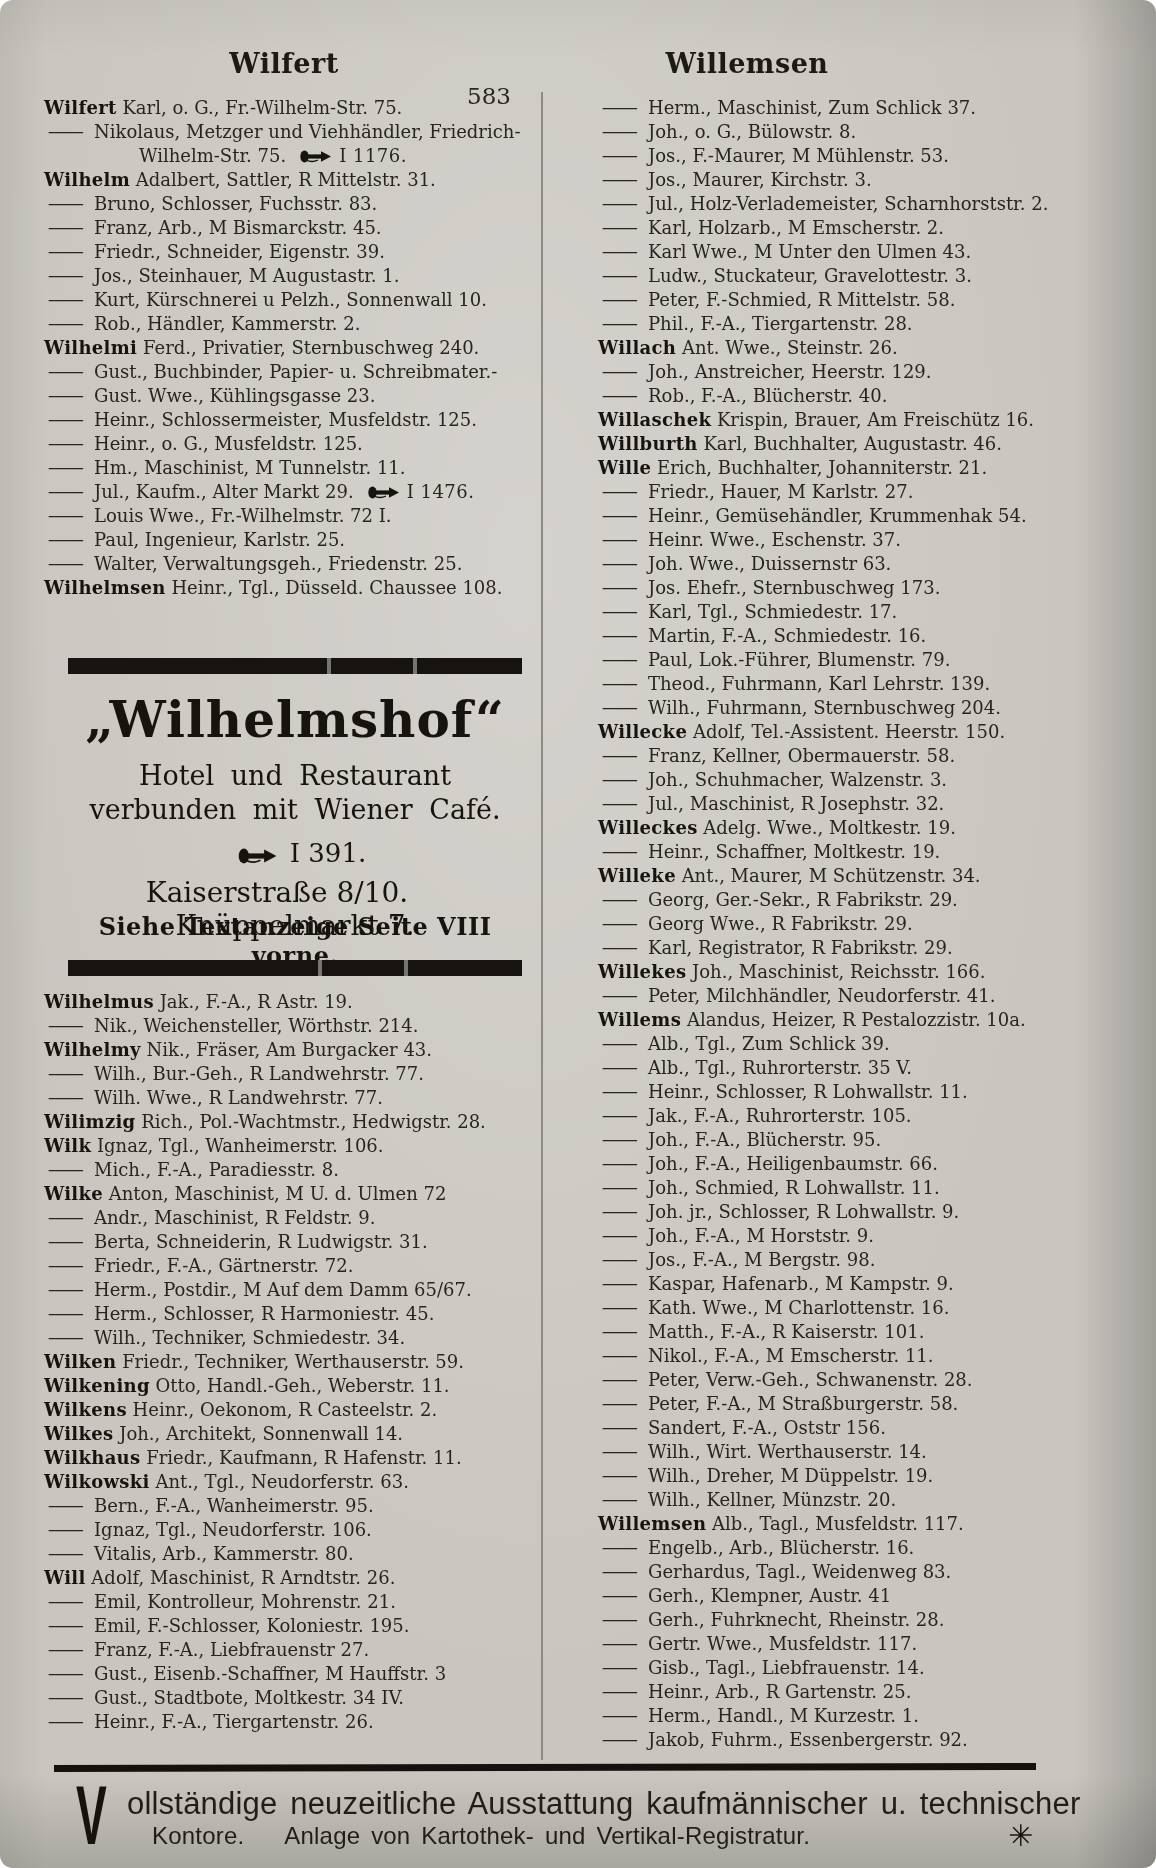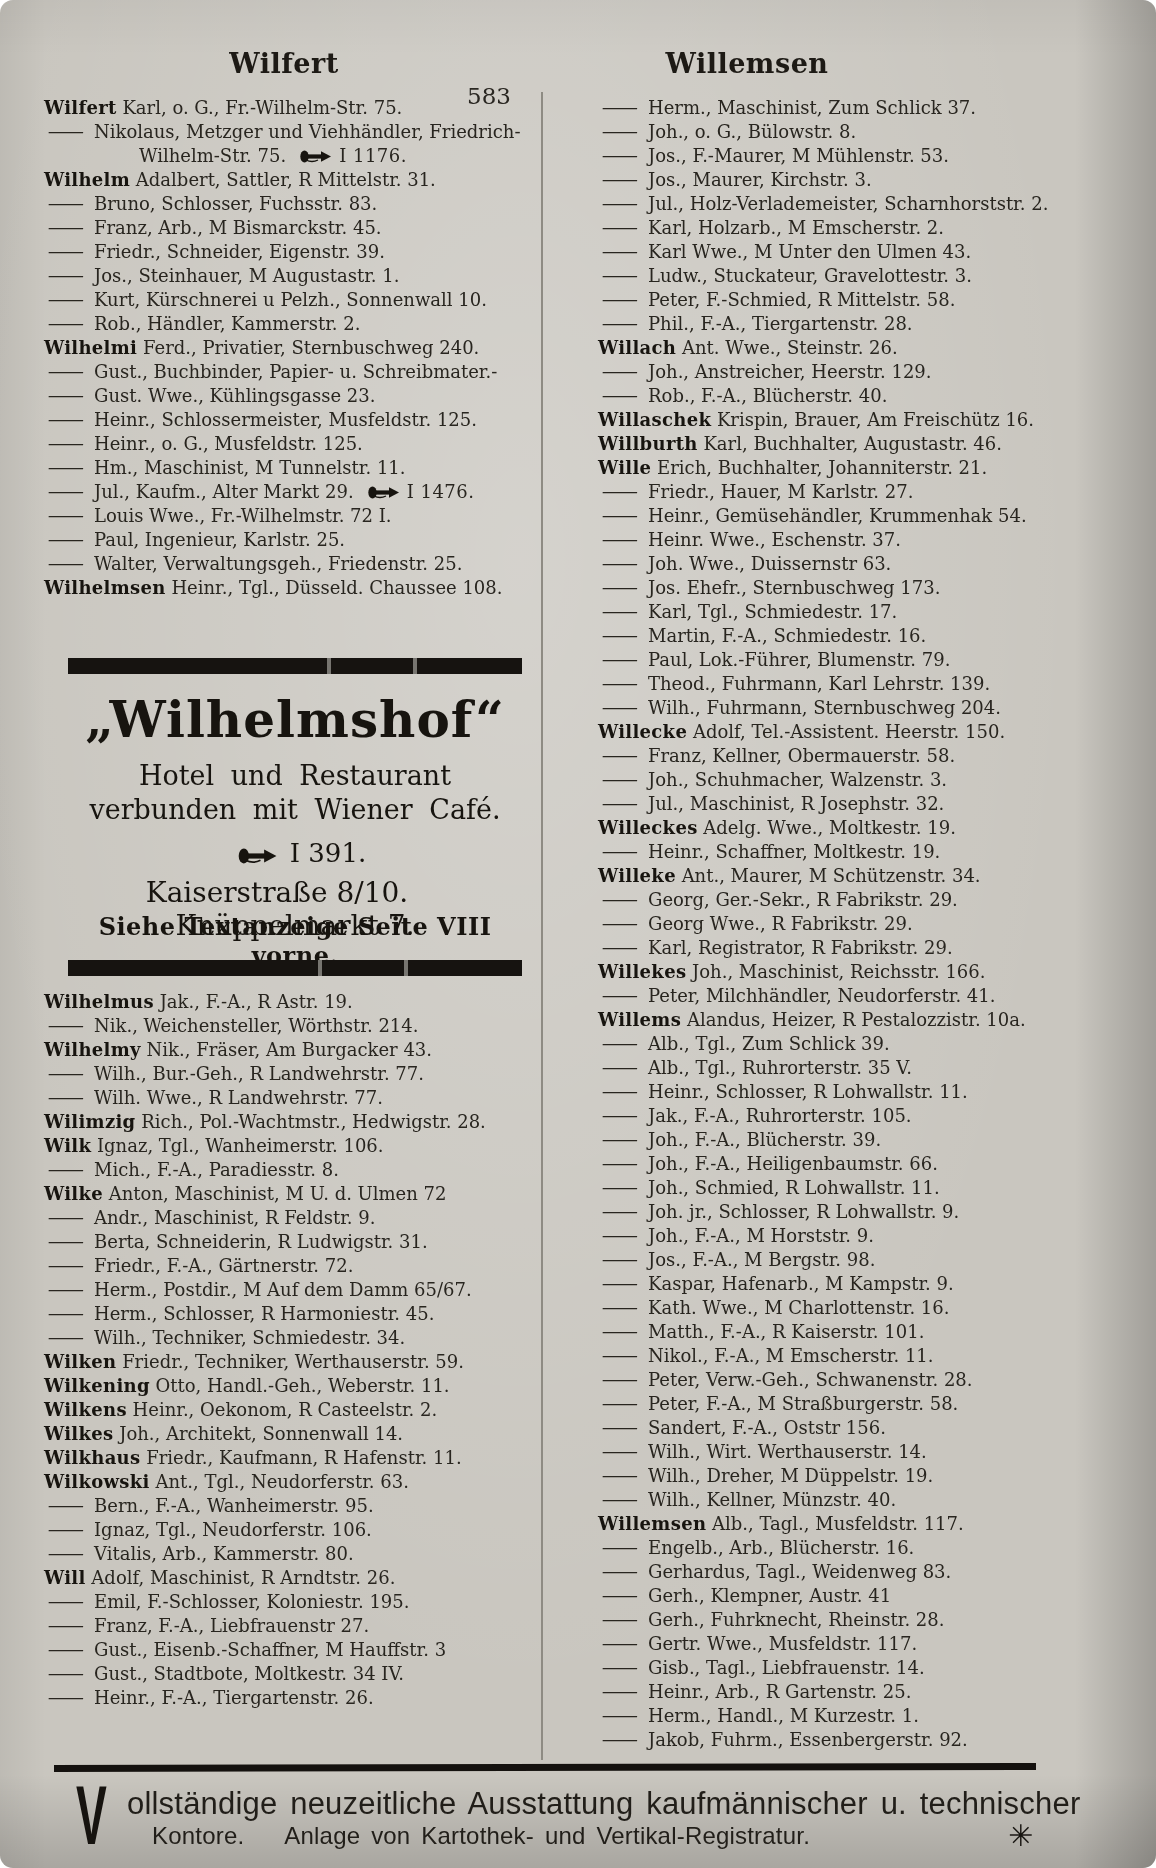--- a/index.html
+++ b/index.html
@@ -148,20 +148,21 @@
       <div class="line"><span class="hw">Wilken</span>&nbsp;<span>Friedr., Techniker, Werthauserstr. 59.</span></div>
       <div class="line"><span class="hw">Wilkening</span>&nbsp;<span>Otto, Handl.-Geh., Weberstr. 11.</span></div>
       <div class="line"><span class="hw">Wilkens</span>&nbsp;<span>Heinr., Oekonom, R Casteelstr. 2.</span></div>
       <div class="line"><span class="hw">Wilkes</span>&nbsp;<span>Joh., Architekt, Sonnenwall 14.</span></div>
       <div class="line"><span class="hw">Wilkhaus</span>&nbsp;<span>Friedr., Kaufmann, R Hafenstr. 11.</span></div>
       <div class="line"><span class="hw">Wilkowski</span>&nbsp;<span>Ant., Tgl., Neudorferstr. 63.</span></div>
       <div class="line"><span class="dash"><i>—</i></span><span>Bern., F.-A., Wanheimerstr. 95.</span></div>
       <div class="line"><span class="dash"><i>—</i></span><span>Ignaz, Tgl., Neudorferstr. 106.</span></div>
       <div class="line"><span class="dash"><i>—</i></span><span>Vitalis, Arb., Kammerstr. 80.</span></div>
       <div class="line"><span class="hw">Will</span>&nbsp;<span>Adolf, Maschinist, R Arndtstr. 26.</span></div>
+      <div class="line"><span class="dash"><i>—</i></span><span>Emil, Kontrolleur, Mohrenstr. 21.</span></div>
       <div class="line"><span class="dash"><i>—</i></span><span>Emil, F.-Schlosser, Koloniestr. 195.</span></div>
       <div class="line"><span class="dash"><i>—</i></span><span>Franz, F.-A., Liebfrauenstr 27.</span></div>
       <div class="line"><span class="dash"><i>—</i></span><span>Gust., Eisenb.-Schaffner, M Hauffstr. 3</span></div>
       <div class="line"><span class="dash"><i>—</i></span><span>Gust., Stadtbote, Moltkestr. 34 IV.</span></div>
       <div class="line"><span class="dash"><i>—</i></span><span>Heinr., F.-A., Tiergartenstr. 26.</span></div>
     </div>
 
   <div class="col col-right">
       <div class="line"><span class="dash"><i>—</i></span><span>Herm., Maschinist, Zum Schlick 37.</span></div>
       <div class="line"><span class="dash"><i>—</i></span><span>Joh., o. G., Bülowstr. 8.</span></div>
@@ -199,36 +200,36 @@
       <div class="line"><span class="dash"><i>—</i></span><span>Georg, Ger.-Sekr., R Fabrikstr. 29.</span></div>
       <div class="line"><span class="dash"><i>—</i></span><span>Georg Wwe., R Fabrikstr. 29.</span></div>
       <div class="line"><span class="dash"><i>—</i></span><span>Karl, Registrator, R Fabrikstr. 29.</span></div>
       <div class="line"><span class="hw">Willekes</span>&nbsp;<span>Joh., Maschinist, Reichsstr. 166.</span></div>
       <div class="line"><span class="dash"><i>—</i></span><span>Peter, Milchhändler, Neudorferstr. 41.</span></div>
       <div class="line"><span class="hw">Willems</span>&nbsp;<span>Alandus, Heizer, R Pestalozzistr. 10a.</span></div>
       <div class="line"><span class="dash"><i>—</i></span><span>Alb., Tgl., Zum Schlick 39.</span></div>
       <div class="line"><span class="dash"><i>—</i></span><span>Alb., Tgl., Ruhrorterstr. 35 V.</span></div>
       <div class="line"><span class="dash"><i>—</i></span><span>Heinr., Schlosser, R Lohwallstr. 11.</span></div>
       <div class="line"><span class="dash"><i>—</i></span><span>Jak., F.-A., Ruhrorterstr. 105.</span></div>
-      <div class="line"><span class="dash"><i>—</i></span><span>Joh., F.-A., Blücherstr. 39.</span></div>
+      <div class="line"><span class="dash"><i>—</i></span><span>Joh., F.-A., Blücherstr. 95.</span></div>
       <div class="line"><span class="dash"><i>—</i></span><span>Joh., F.-A., Heiligenbaumstr. 66.</span></div>
       <div class="line"><span class="dash"><i>—</i></span><span>Joh., Schmied, R Lohwallstr. 11.</span></div>
       <div class="line"><span class="dash"><i>—</i></span><span>Joh. jr., Schlosser, R Lohwallstr. 9.</span></div>
       <div class="line"><span class="dash"><i>—</i></span><span>Joh., F.-A., M Horststr. 9.</span></div>
       <div class="line"><span class="dash"><i>—</i></span><span>Jos., F.-A., M Bergstr. 98.</span></div>
       <div class="line"><span class="dash"><i>—</i></span><span>Kaspar, Hafenarb., M Kampstr. 9.</span></div>
       <div class="line"><span class="dash"><i>—</i></span><span>Kath. Wwe., M Charlottenstr. 16.</span></div>
       <div class="line"><span class="dash"><i>—</i></span><span>Matth., F.-A., R Kaiserstr. 101.</span></div>
       <div class="line"><span class="dash"><i>—</i></span><span>Nikol., F.-A., M Emscherstr. 11.</span></div>
       <div class="line"><span class="dash"><i>—</i></span><span>Peter, Verw.-Geh., Schwanenstr. 28.</span></div>
       <div class="line"><span class="dash"><i>—</i></span><span>Peter, F.-A., M Straßburgerstr. 58.</span></div>
       <div class="line"><span class="dash"><i>—</i></span><span>Sandert, F.-A., Oststr 156.</span></div>
       <div class="line"><span class="dash"><i>—</i></span><span>Wilh., Wirt. Werthauserstr. 14.</span></div>
       <div class="line"><span class="dash"><i>—</i></span><span>Wilh., Dreher, M Düppelstr. 19.</span></div>
-      <div class="line"><span class="dash"><i>—</i></span><span>Wilh., Kellner, Münzstr. 40.</span></div>
+      <div class="line"><span class="dash"><i>—</i></span><span>Wilh., Kellner, Münzstr. 20.</span></div>
       <div class="line"><span class="hw">Willemsen</span>&nbsp;<span>Alb., Tagl., Musfeldstr. 117.</span></div>
       <div class="line"><span class="dash"><i>—</i></span><span>Engelb., Arb., Blücherstr. 16.</span></div>
       <div class="line"><span class="dash"><i>—</i></span><span>Gerhardus, Tagl., Weidenweg 83.</span></div>
       <div class="line"><span class="dash"><i>—</i></span><span>Gerh., Klempner, Austr. 41</span></div>
       <div class="line"><span class="dash"><i>—</i></span><span>Gerh., Fuhrknecht, Rheinstr. 28.</span></div>
       <div class="line"><span class="dash"><i>—</i></span><span>Gertr. Wwe., Musfeldstr. 117.</span></div>
       <div class="line"><span class="dash"><i>—</i></span><span>Gisb., Tagl., Liebfrauenstr. 14.</span></div>
       <div class="line"><span class="dash"><i>—</i></span><span>Heinr., Arb., R Gartenstr. 25.</span></div>
       <div class="line"><span class="dash"><i>—</i></span><span>Herm., Handl., M Kurzestr. 1.</span></div>
       <div class="line"><span class="dash"><i>—</i></span><span>Jakob, Fuhrm., Essenbergerstr. 92.</span></div>

